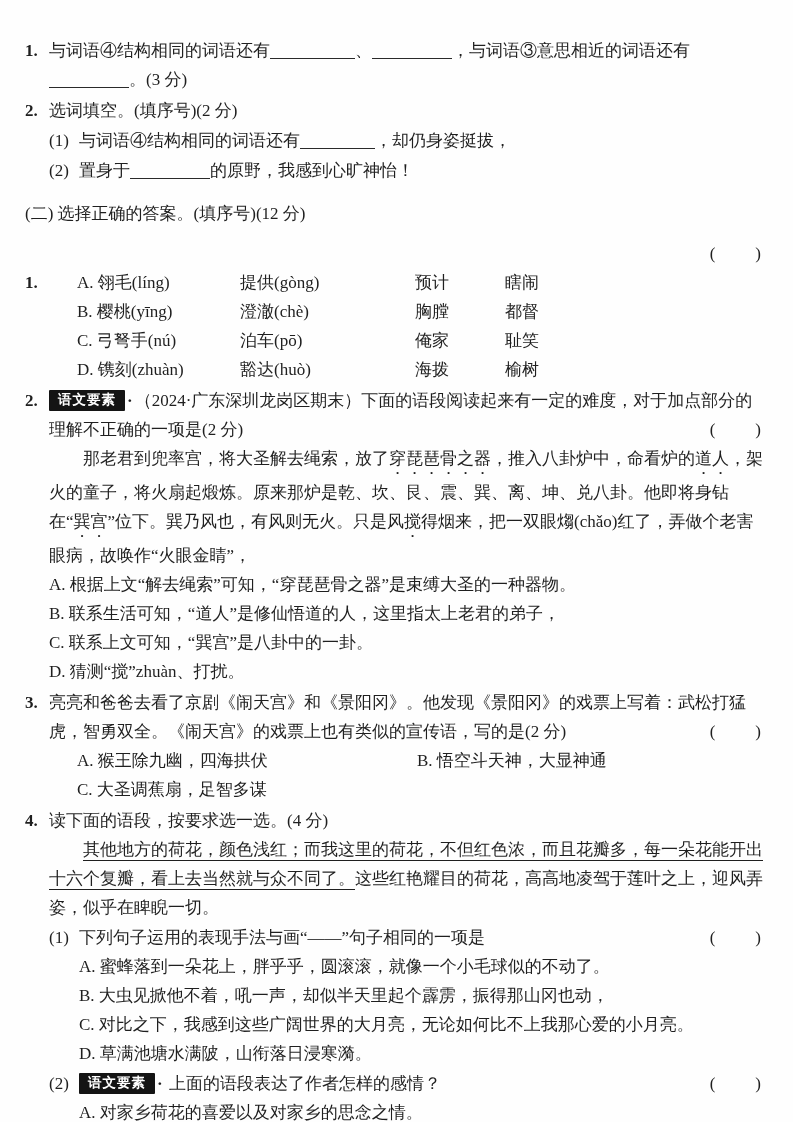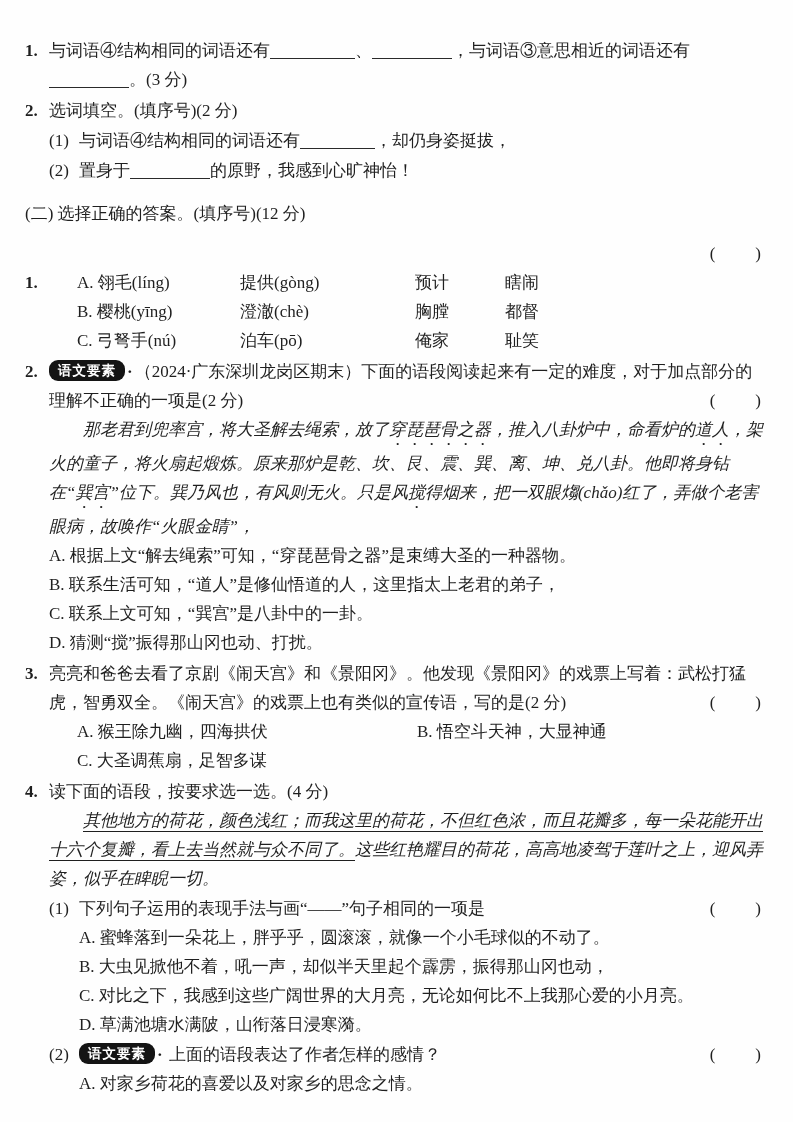--- a/index.html
+++ b/index.html
@@ -39,27 +39,27 @@
     height:19px;
     vertical-align:-3px;
   }
   .b85{width:85px}.b80{width:80px}.b75{width:75px}
   .badge {
     display:inline-block;
     font-size:13.5px;
     font-weight:bold;
     line-height:21px;
     padding:0 9px;
-    border-radius:9px;
+    border-radius:1px;
     letter-spacing:1px;
     vertical-align:2px;
-    font-family:Liberation Serif, serif;
+    font-family:Liberation Mono, monospace;
   }
   .badge-sep { font-weight:bold; padding:0 2px; }
-  .passage { text-indent:2em;font-style:italic; }
+  .passage { text-indent:2em; }
   .em-dot {
     text-emphasis:filled dot #1f1f1f;
     text-emphasis-position:under right;
     -webkit-text-emphasis:filled dot #1f1f1f;
     -webkit-text-emphasis-position:under right;
   }
   .ul-sent {
     text-decoration:underline;
     text-underline-offset:5px;
     text-decoration-thickness:1px;
@@ -112,36 +112,42 @@
         <span>澄澈(chè)</span>
         <span>胸膛</span>
         <span>都督</span>
       </div>
       <div class="wrow">
         <span><span>C.</span> <span>弓弩手(nú)</span></span>
         <span>泊车(pō)</span>
         <span>俺家</span>
         <span>耻笑</span>
       </div>
+      <div class="wrow">
+        <span><span>D.</span> <span>镌刻(zhuàn)</span></span>
+        <span>豁达(huò)</span>
+        <span>海拨</span>
+        <span>榆树</span>
+      </div>
     </div>
   </div>
 
   <div class="q">
     <span class="qnum">2.</span>
     <div class="stem">
       <span class="badge" style="background: rgb(20, 20, 20); color: rgb(255, 255, 255);">语文要素</span><span class="badge-sep">·</span><span>（2024·广东深圳龙岗区期末）下面的语段阅读起来有一定的难度，对于加点部分的理解不正确的一项是(2 分)</span>
       <span class="answer">(　　)</span>
     </div>
     <div class="passage">
       <span>那老君到兜率宫，将大圣解去绳索，放了</span><span class="em-dot">穿琵琶骨之器</span><span>，推入八卦炉中，命看炉的</span><span class="em-dot">道人</span><span>，架火的童子，将火扇起煅炼。原来那炉是乾、坎、艮、震、巽、离、坤、兑八卦。他即将身钻在“</span><span class="em-dot">巽宫</span><span>”位下。巽乃风也，有风则无火。只是风</span><span class="em-dot">搅</span><span>得烟来，把一双眼煼(chǎo)红了，弄做个老害眼病，故唤作“火眼金睛”，</span>
     </div>
     <div class="opt">A. 根据上文“解去绳索”可知，“穿琵琶骨之器”是束缚大圣的一种器物。</div>
     <div class="opt">B. 联系生活可知，“道人”是修仙悟道的人，这里指太上老君的弟子，</div>
     <div class="opt">C. 联系上文可知，“巽宫”是八卦中的一卦。</div>
-    <div class="opt">D. 猜测“搅”振得那山冈也动、打扰。</div>
+    <div class="opt">D. 猜测“搅”zhuàn、打扰。</div>
   </div>
 
   <div class="q">
     <span class="qnum">3.</span>
     <div class="stem">
       <span>亮亮和爸爸去看了京剧《闹天宫》和《景阳冈》。他发现《景阳冈》的戏票上写着：武松打猛虎，智勇双全。《闹天宫》的戏票上也有类似的宣传语，写的是(2 分)</span>
       <span class="answer">(　　)</span>
     </div>
     <div class="opts2">
       <span>A. 猴王除九幽，四海拱伏</span>

